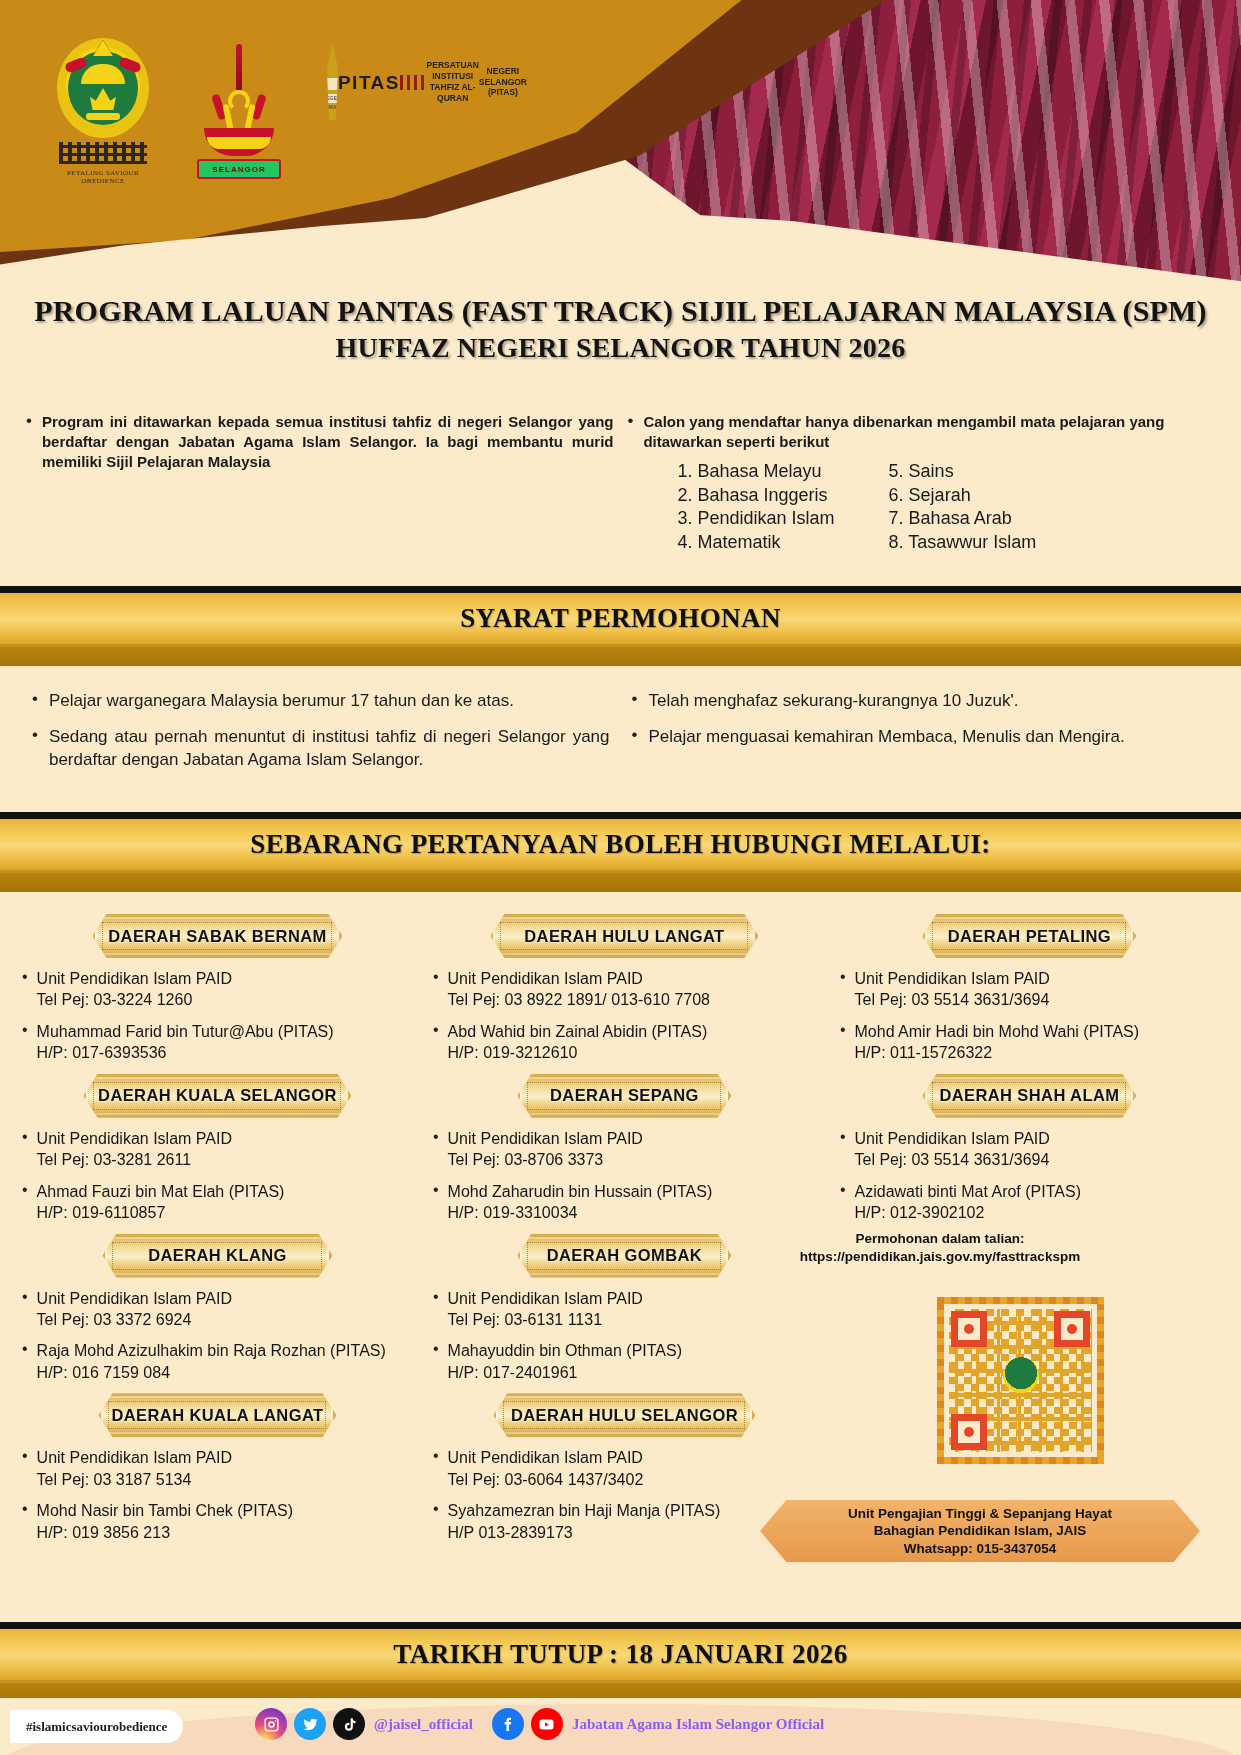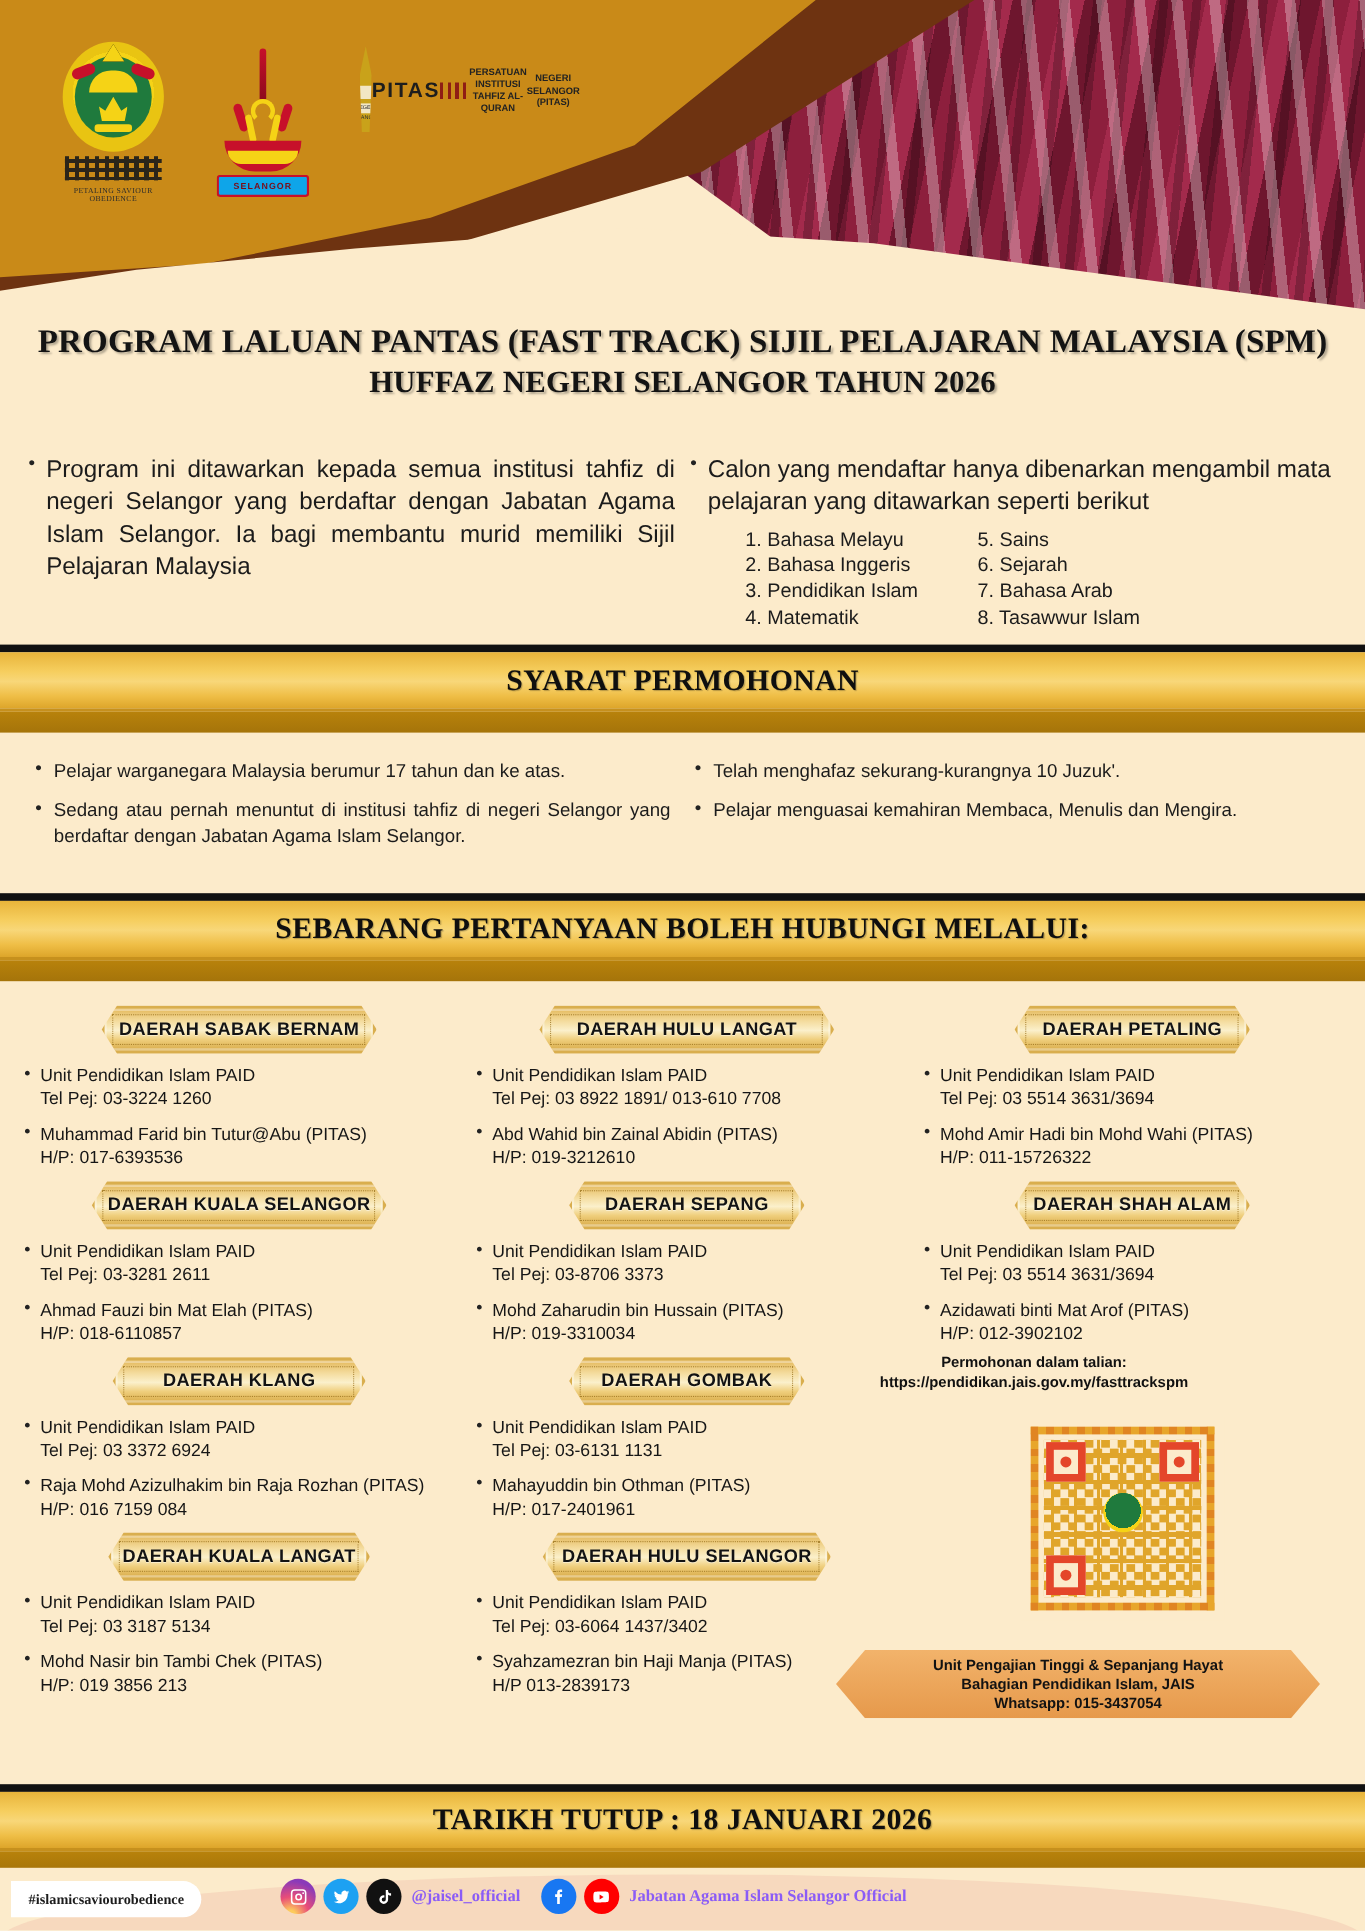--- a/index.html
+++ b/index.html
@@ -81,21 +81,21 @@
   .sel-mid { width:60px; height:46px; position:relative; margin-top:-4px; }
   .sel-mid .c{ position:absolute; left:50%; top:4px; transform:translateX(-50%);
     width:22px;height:22px;border:4px solid #F5D316; border-radius:50%; border-bottom-color:transparent;}
   .sel-mid .k1,.sel-mid .k2{ position:absolute; top:8px; width:8px; height:26px; background:#C7102A; border-radius:4px;}
   .sel-mid .k1{ left:6px; transform:rotate(-18deg);} .sel-mid .k2{ right:6px; transform:rotate(18deg);}
   .sel-mid .y1,.sel-mid .y2{ position:absolute; top:18px; width:6px;height:26px;background:#F5D316;border-radius:3px;}
   .sel-mid .y1{left:16px; transform:rotate(-12deg);} .sel-mid .y2{right:16px; transform:rotate(12deg);}
   .sel-bowl { width:70px; height:28px; background:#C7102A; border-radius:0 0 40px 40px; margin-top:-4px; position:relative;}
   .sel-bowl::after{ content:""; position:absolute; left:3px; right:3px; top:9px; height:12px;
     background:#F5D316; border-radius:0 0 34px 34px; }
-  .sel-banner { width:84px; height:20px; background:#0ea5e9; border:2px solid #C7102A; margin-top:3px;
+  .sel-banner { width:84px; height:20px; background:#22c55e; border:2px solid #C7102A; margin-top:3px;
     display:flex; align-items:center; justify-content:center;
     font-size:8px; font-weight:bold; color:#7a0c18; letter-spacing:1px;
     clip-path: polygon(0 0,100% 0,100% 100%,0 100%); border-radius:3px; }
 
   
   .pitas { width:200px; display:flex; flex-direction:row; align-items:center; padding-top:4px; }
   .pitas-mark { width:74px; height:78px; background:#C9A21A; position:relative;
     clip-path: polygon(50% 0, 100% 34%, 82% 100%, 18% 100%, 0 34%); }
   .pitas-mark::before{ content:""; position:absolute; left:8px; top:9px; right:8px; bottom:8px;
     background:#4E7A2A; clip-path: polygon(50% 0, 100% 34%, 82% 100%, 18% 100%, 0 34%); }
@@ -113,21 +113,21 @@
   .title-wrap { position:absolute; left:0; top:292px; width:1241px; text-align:center; padding:0 22px; z-index:8; }
   .title-line { font-family:"Liberation Serif", serif; font-weight:bold; font-size:30px; color:#141414;
     letter-spacing:.2px; line-height:1.28; text-shadow:2px 2px 2px rgba(0,0,0,.30); white-space:nowrap; }
   .title-line.l2 { font-size:28px; }
 
   
   .intro { position:absolute; left:0; top:412px; width:1241px; display:flex; padding:0 26px; gap:14px; }
   .intro-col { width:50%; }
   .bullet-row { display:flex; gap:10px; margin-bottom:8px; }
   .bullet-dot { font-size:17px; line-height:1.05; color:#222; flex:0 0 auto; }
-  .intro-txt { font-size:22px; color:#1b1b1b; line-height:1.33; text-align:justify; }
+  .intro-txt { font-size:15px; color:#1b1b1b; line-height:1.33; text-align:justify;font-weight:bold; }
   .intro-txt.nj { text-align:left; }
   .subj-wrap { display:flex; gap:54px; margin-top:6px; padding-left:50px; }
   .subj-col { list-style:none; }
   .subj-col li { font-size:18px; color:#1b1b1b; line-height:1.32; white-space:nowrap; }
 
   
   .band { position:absolute; left:0; width:1241px; }
   .band .topline { height:7px; background:#111; }
   .band .bar {
     height:54px; display:flex; align-items:center; justify-content:center;
@@ -379,21 +379,21 @@
         <span class="c-dot">•</span>
         <div>
       <div class="c-txt">Unit Pendidikan Islam PAID</div>
       <div class="c-txt">Tel Pej: 03-3281 2611</div>
         </div>
       </div>
     <div class="c-item">
         <span class="c-dot">•</span>
         <div>
       <div class="c-txt">Ahmad Fauzi bin Mat Elah (PITAS)</div>
-      <div class="c-txt">H/P: 018-6110857</div>
+      <div class="c-txt">H/P: 019-6110857</div>
         </div>
       </div>
 
     <div class="plaque w3">
       <span class="plaque-txt">DAERAH KLANG</span>
     </div>
     <div class="c-item">
         <span class="c-dot">•</span>
         <div>
       <div class="c-txt">Unit Pendidikan Islam PAID</div>

